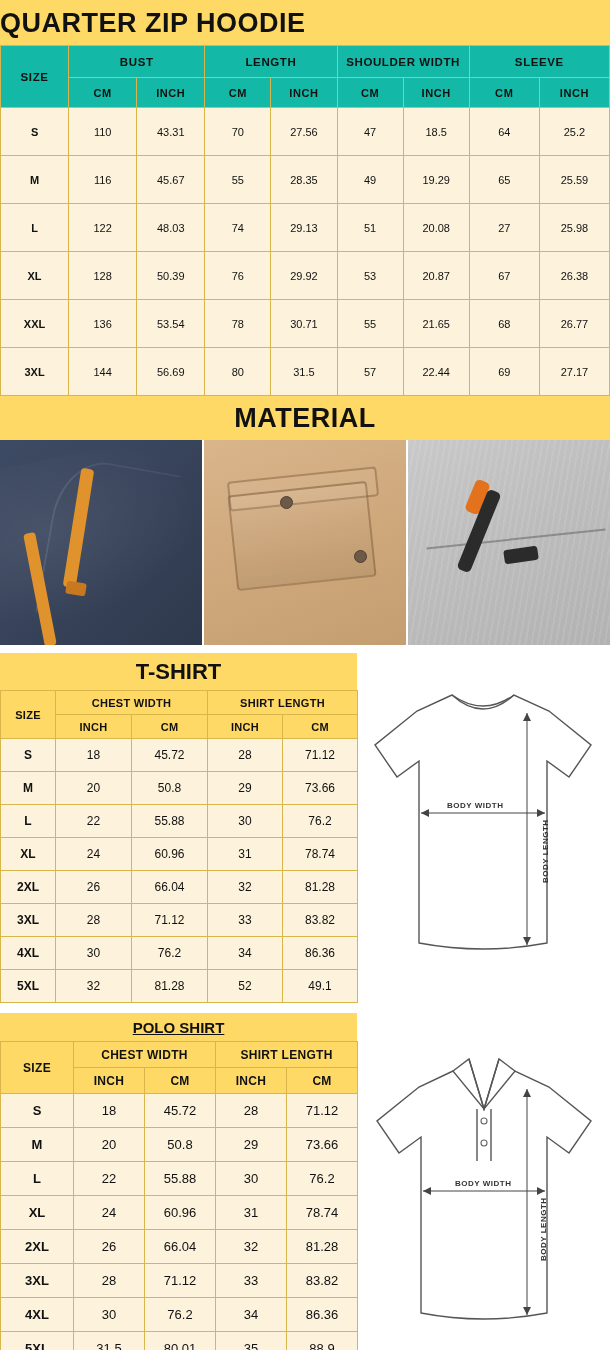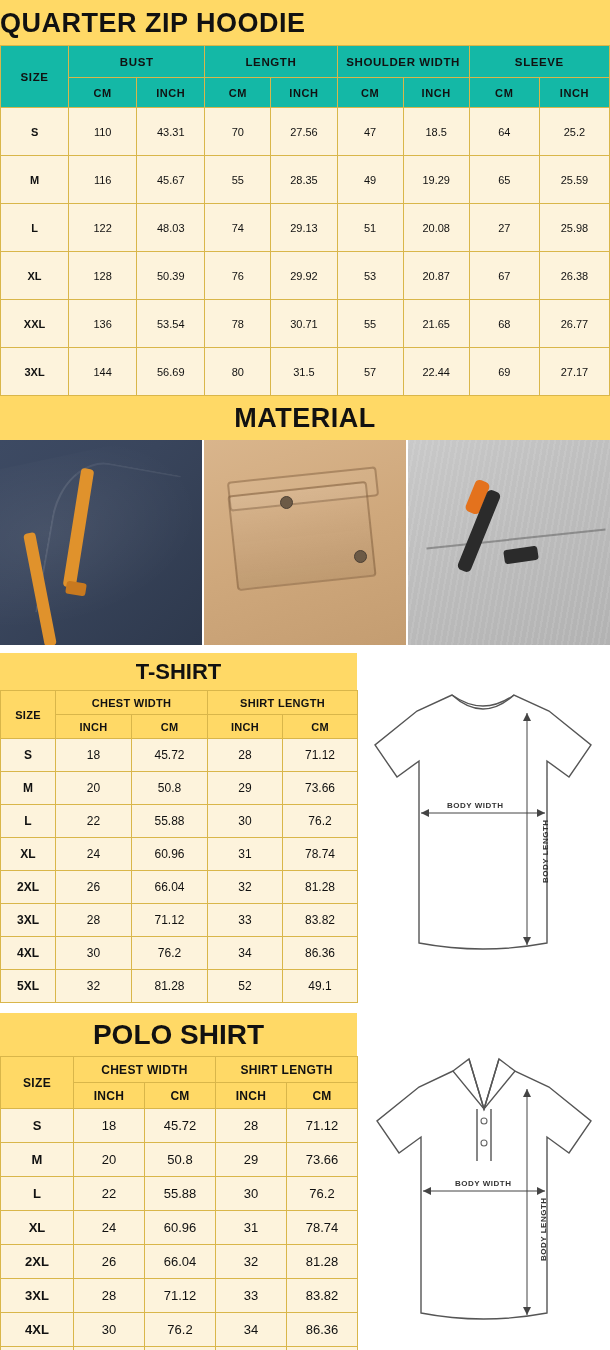--- a/index.html
+++ b/index.html
@@ -132,21 +132,21 @@
   .shirt-block { display: flex; width: 486px; background: #fff; }
   .shirt-tbl-wrap { width: 357px; }
   .shirt-figure { flex: 1 1 auto; position: relative; }
 
   .shirt-title {
     background: #ffd966; text-align: center;
     font-weight: bold; color: #111;
     padding: 6px 0 5px;
   }
   .shirt-title.tshirt { font-size: 22px; }
-  .shirt-title.polo { font-size: 28px; }
+  .shirt-title.polo { font-size: 15px; text-decoration: underline; }
 
   table.shirt { width: 357px; table-layout: fixed; }
   table.shirt th, table.shirt td {
     border: 1px solid #d9b64a;
     text-align: center;
     color: #111;
   }
   table.shirt thead th {
     background: #ffd966; font-weight: bold; font-size: 11px; height: 24px;
     letter-spacing: .3px;

